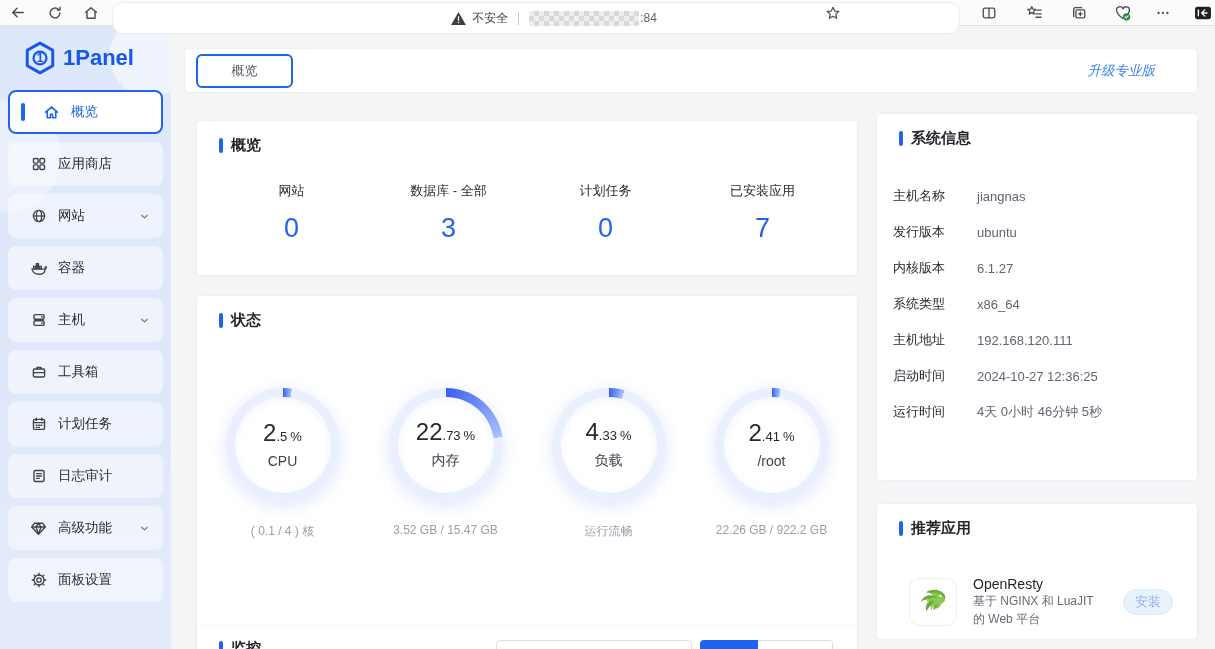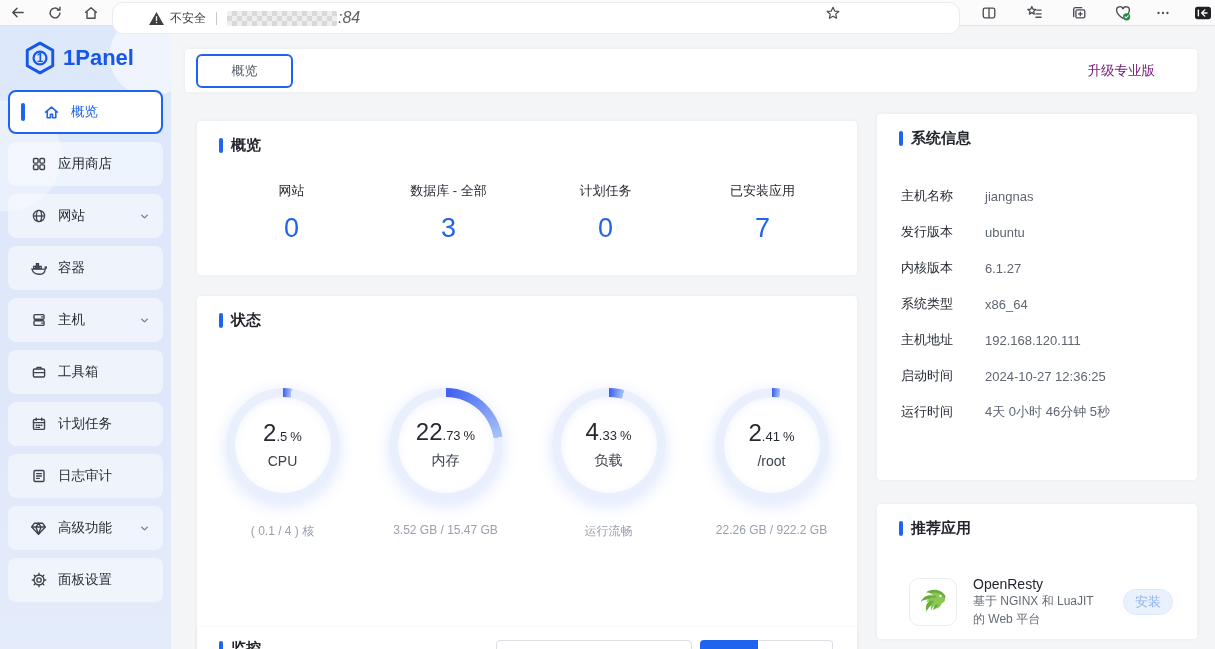--- a/index.html
+++ b/index.html
@@ -5,28 +5,28 @@
   * { margin:0; padding:0; box-sizing:border-box; }
   html,body { background:#e9e9e9; }
   body { font-family:"Liberation Sans","DejaVu Sans",sans-serif; }
   #screen { position:relative; width:1215px; height:649px; overflow:hidden; background:#f4f5f7; }
 
   
   #browser-bar { position:absolute; top:0; left:0; width:1215px; height:26px; background:#fbfbfc; border-bottom:1px solid #e2e3e5; display:flex; align-items:center; z-index:50; }
   .bicon { width:22px; height:22px; display:flex; align-items:center; justify-content:center; color:#4a4d52; flex:0 0 auto; cursor:pointer; }
   .bicon svg { display:block; }
   #btn-back{ position:absolute; left:6px; } #btn-refresh{ position:absolute; left:44px; } #btn-home{ position:absolute; left:80px; }
-  #addr-pill { position:absolute; left:112px; top:2px; width:848px; height:32px; background:#ffffff; border:1px solid #ececee; border-radius:11px; display:flex; align-items:center; padding-left:36px; }
+  #addr-pill { position:absolute; left:112px; top:2px; width:848px; height:32px; background:#ffffff; border:1px solid #ececee; border-radius:11px; display:flex; align-items:center; padding-left:36px;justify-content:center; }
   .warn-tri { width:15px; height:13px; margin-right:6px; }
   .addr-label { font-size:12px; color:#3c4043; }
   .addr-sep { width:1px; height:13px; background:#c9c9cc; margin:0 10px; }
   .mosaic { width:110px; height:15px; border-radius:2px;
     background-image:linear-gradient(45deg,#d9d9d9 25%,transparent 25%,transparent 75%,#d9d9d9 75%),linear-gradient(45deg,#d9d9d9 25%,#eeeeee 25%,#eeeeee 75%,#d9d9d9 75%);
     background-size:10px 10px; background-position:0 0,5px 5px; }
-  .addr-port { font-size:16px; color:#5f6368; margin-left:1px;font-style:italic; }
+  .addr-port { font-size:12px; color:#5f6368; margin-left:1px; }
   #btn-star { position:absolute; left:822px; }
   #btn-split{ position:absolute; left:978px; } #btn-favlist{ position:absolute; left:1023px; }
   #btn-collections{ position:absolute; left:1068px; } #btn-essentials{ position:absolute; left:1112px; }
   #btn-more{ position:absolute; left:1152px; } #btn-sidebar{ position:absolute; left:1192px; }
 
   
   #sidebar { position:absolute; left:0; top:26px; width:171px; height:623px;
     background:
       radial-gradient(circle at 150px 30px, rgba(255,255,255,.55) 0 40px, rgba(255,255,255,0) 41px),
       radial-gradient(circle at 6px 130px, rgba(255,255,255,.35) 0 55px, rgba(255,255,255,0) 56px),
@@ -45,21 +45,21 @@
 
   
   .card { position:absolute; background:#fff; border-radius:4px; box-shadow:0 0 4px rgba(30,40,70,.05); }
   .card-title { display:flex; align-items:center; gap:8px; padding:15px 0 0 22px; }
   .ct-bar { width:4px; height:15px; border-radius:2px; background:#1f64ef; }
   .ct-text { font-size:15px; font-weight:700; color:#23262d; }
 
   
   #header-card { position:absolute; left:185px; top:49px; width:1012px; height:43px; background:#fff; border-radius:4px; display:flex; align-items:center; box-shadow:0 0 4px rgba(30,40,70,.05); }
   #route-tab { margin-left:11px; width:97px; height:34px; border:2px solid #1f64ef; border-radius:6px; background:#fff; font-size:13px; color:#565d69; display:flex; align-items:center; justify-content:center; cursor:pointer; }
-  #upgrade-link { margin-left:auto; margin-right:42px; font-size:13.5px; color:#701a75; cursor:pointer; }
+  #upgrade-link { margin-left:auto; margin-right:42px; font-size:13.5px; color:#3b82f6; cursor:pointer;font-style:italic; }
 
   
   #overview-card { left:197px; top:121px; width:660px; height:154px; }
   .stats { display:grid; grid-template-columns:repeat(4,1fr); padding:0 16px; margin-top:27px; text-align:center; }
   .stat-label { font-size:13px; color:#262b33; }
   .stat-value { margin-top:13px; font-size:27px; color:#2163ea; cursor:pointer; }
 
   
   #status-card { left:197px; top:296px; width:660px; height:376px; }
   .gauges { display:grid; grid-template-columns:repeat(4,1fr); padding:0 4px; margin-top:58px; }
@@ -79,21 +79,21 @@
   
   #monitor-card { left:197px; top:627px; width:660px; height:120px; }
   #monitor-select { position:absolute; left:299px; top:13px; width:196px; height:30px; border:1px solid #dcdfe6; border-radius:4px; background:#fff; cursor:pointer; }
   #monitor-seg { position:absolute; left:503px; top:13px; display:flex; }
   .seg-btn { height:30px; font-size:12px; cursor:pointer; }
   .seg-active { width:58px; background:#1f64ef; border-radius:4px 0 0 4px; }
   .seg-rest { width:75px; background:#fff; border:1px solid #dcdfe6; border-left:none; border-radius:0 4px 4px 0; }
 
   
   #sysinfo-card { left:877px; top:114px; width:320px; height:366px; }
-  .info-rows { margin-top:30px; padding-left:24px; }
+  .info-rows { margin-top:30px; padding-left:16px; }
   .info-row { height:36px; display:flex; align-items:center; font-size:13px; }
   .info-label { width:84px; color:#262b33; }
   .info-value { color:#5f6672; }
 
   
   #recommended-card { left:877px; top:504px; width:320px; height:135px; }
   .app-row { margin:38px 24px 0 32px; display:flex; align-items:center; }
   .app-icon { width:48px; height:48px; border:1px solid #ebedf2; border-radius:10px; background:#fff; display:flex; align-items:center; justify-content:center; }
   .app-info { margin-left:16px; width:128px; }
   .app-name { font-size:14px; font-weight:500; color:#23262d; }

